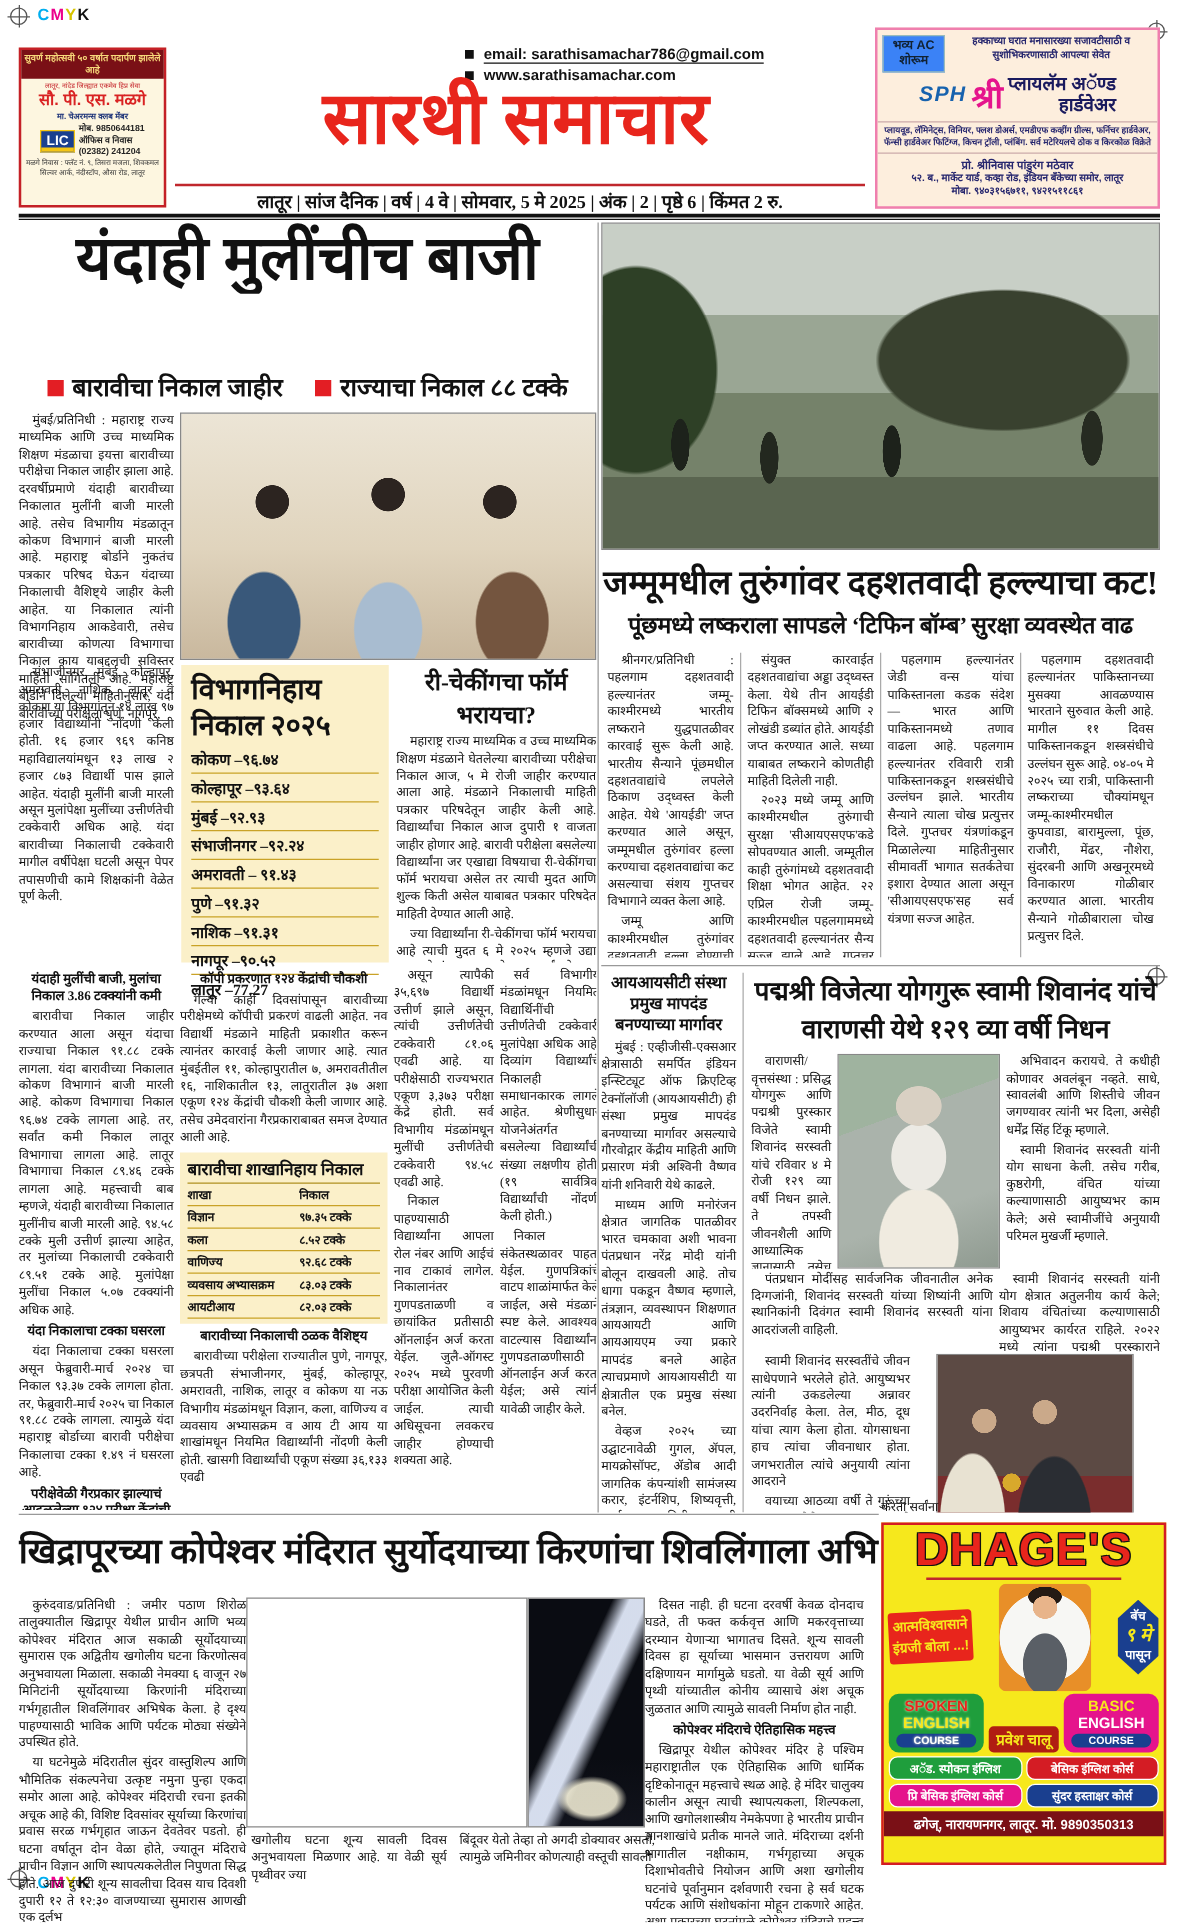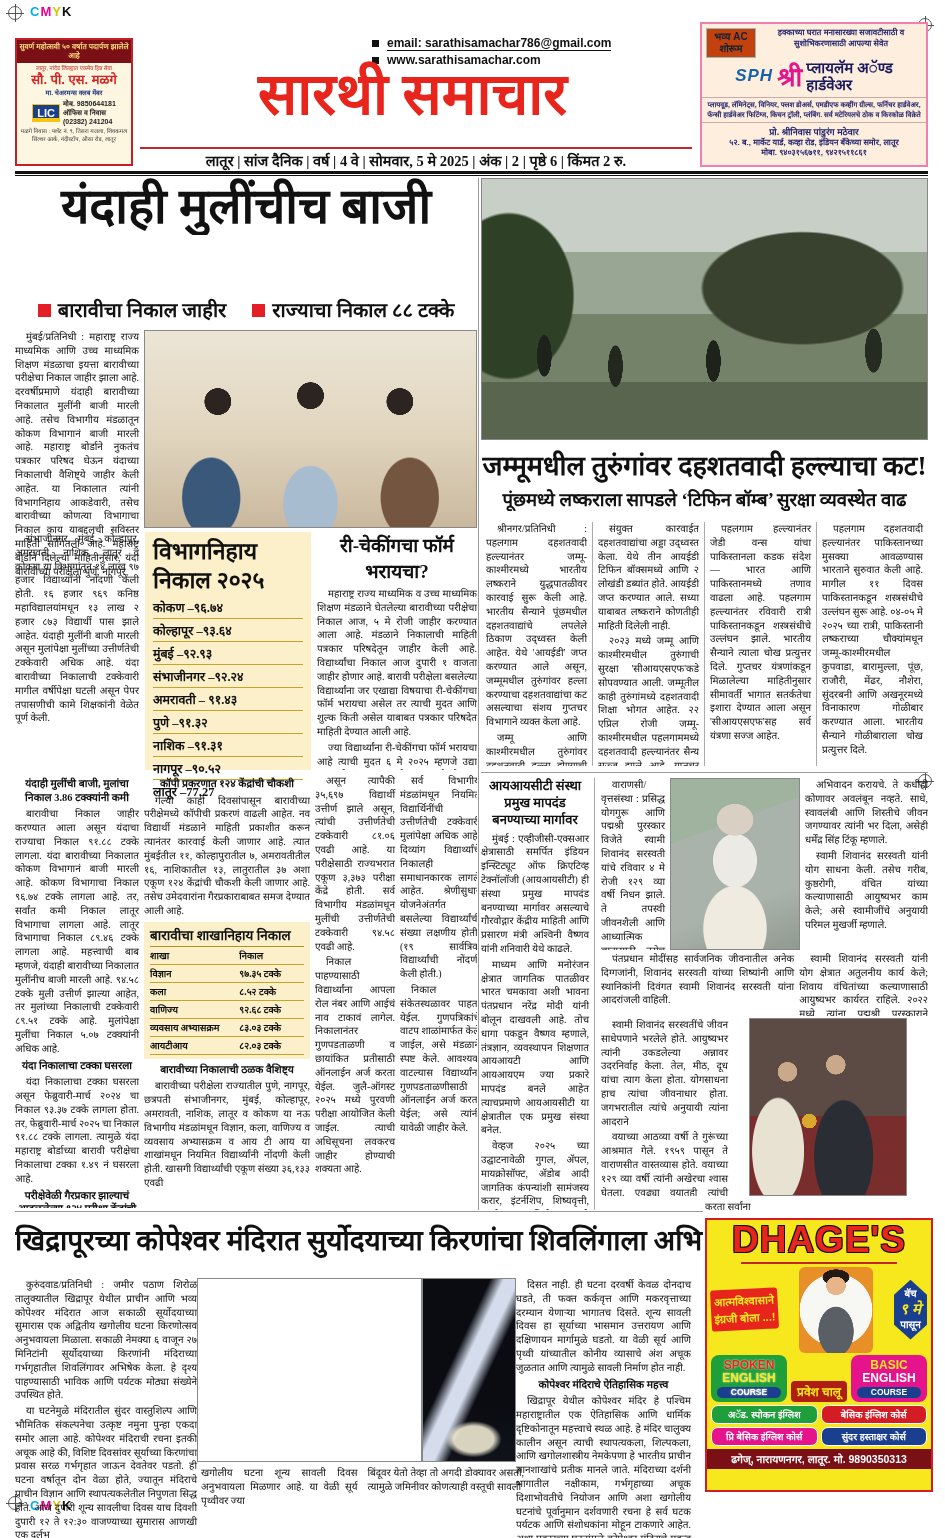--- a/index.html
+++ b/index.html
@@ -29,27 +29,27 @@
   .mast-line{display:flex;align-items:center;gap:8px;margin-bottom:2px;}
   .sq{width:7px;height:7px;background:#111;display:inline-block;}
   .u{border-bottom:1px solid #111;}
   .mast-title{left:130px;top:50px;width:565px;text-align:center;color:#e8251c;
               font-size:58px;font-weight:900;line-height:1.55;white-space:nowrap;overflow:hidden;}
   .mast-rule{left:140px;top:147px;width:552px;height:2px;background:#c0272d;}
   .dateline{left:140px;top:150px;width:552px;text-align:center;font-weight:bold;font-size:14.5px;}
   .ad-sph{left:700px;top:22px;width:228px;height:145px;background:#fdeedd;border:2px solid #ef7fae;
           box-sizing:border-box;font-family:"Liberation Sans",sans-serif;color:#26266e;overflow:hidden;}
   .sph-top{display:flex;align-items:flex-start;}
-  .sph-corner{background:#c2410c;border:1px solid #9bb;color:#123;font-weight:bold;font-size:10px;
+  .sph-corner{background:#3b82f6;border:1px solid #9bb;color:#123;font-weight:bold;font-size:10px;
               padding:2px 4px;margin:4px 0 0 4px;line-height:1.2;width:40px;text-align:center;}
   .sph-tag{font-size:8px;font-weight:bold;text-align:center;flex:1;padding:4px 4px 0 4px;line-height:1.35;}
   .sph-mid{display:flex;align-items:center;justify-content:center;gap:4px;margin-top:0;}
   .sph-logo{color:#1762ae;font-style:italic;font-weight:900;font-size:17px;letter-spacing:1px;}
   .sph-shree{color:#e5148c;font-size:26px;font-weight:900;}
-  .sph-name{font-size:15px;font-weight:bold;color:#1a1a5e;line-height:1.15;text-align:left;}
+  .sph-name{font-size:15px;font-weight:bold;color:#1a1a5e;line-height:1.15;text-align:right;}
   .sph-products{font-size:7px;font-weight:bold;text-align:center;line-height:1.4;margin-top:3px;
                 border-top:1px solid #caa;padding:2px 3px 0 3px;}
   .sph-prop{font-size:9px;font-weight:bold;text-align:center;margin-top:2px;border-top:1px solid #caa;padding-top:2px;}
   .sph-addr{font-size:8px;font-weight:bold;text-align:center;line-height:1.35;}
   
   .double-rule{left:15px;top:171px;width:913px;height:5px;border-top:3px solid #111;border-bottom:1px solid #111;box-sizing:border-box;}
   .vline{background:#999;width:1px;}
   .hline{background:#999;height:1px;}
   
   .body p{margin:0 0 2px 0;font-size:10px;line-height:1.38;text-align:justify;text-indent:11px;}
@@ -357,20 +357,21 @@
     </div>
     <div class="right-hr hline"></div>
     <div class="lower-row">
       <div class="iict body">
         <div class="iict-title">आयआयसीटी संस्था प्रमुख मापदंड बनण्याच्या मार्गावर</div>
         <p>मुंबई : एव्हीजीसी-एक्सआर क्षेत्रासाठी समर्पित इंडियन इन्स्टिट्यूट ऑफ क्रिएटिव्ह टेक्नॉलॉजी (आयआयसीटी) ही संस्था प्रमुख मापदंड बनण्याच्या मार्गावर असल्याचे गौरवोद्गार केंद्रीय माहिती आणि प्रसारण मंत्री अश्विनी वैष्णव यांनी शनिवारी येथे काढले.</p>
         <p>माध्यम आणि मनोरंजन क्षेत्रात जागतिक पातळीवर भारत चमकावा अशी भावना पंतप्रधान नरेंद्र मोदी यांनी बोलून दाखवली आहे. तोच धागा पकडून वैष्णव म्हणाले, तंत्रज्ञान, व्यवस्थापन शिक्षणात आयआयटी आणि आयआयएम ज्या प्रकारे मापदंड बनले आहेत त्याचप्रमाणे आयआयसीटी या क्षेत्रातील एक प्रमुख संस्था बनेल.</p>
         <p>वेव्हज २०२५ च्या उद्घाटनावेळी गुगल, ॲपल, मायक्रोसॉफ्ट, ॲडोब आदी जागतिक कंपन्यांशी सामंजस्य करार, इंटर्नशिप, शिष्यवृत्ती, स्टार्टअपच्या निधीपुरवठ्याची घोषणा करण्यात आली. आयआयसीटीला जागतिक दर्जाची संस्था बनविण्यासाठी केंद्र सरकार कटिबद्ध असल्याचे त्यांनी स्पष्ट केले.</p>
       </div>
       <div class="swami">
+        <div class="swami-headline">पद्मश्री विजेत्या योगगुरू स्वामी शिवानंद यांचे वाराणसी येथे १२९ व्या वर्षी निधन</div>
         <div class="swami-grid1">
           <div class="swami-colA body">
             <p>वाराणसी/वृत्तसंस्था : प्रसिद्ध योगगुरू आणि पद्मश्री पुरस्कार विजेते स्वामी शिवानंद सरस्वती यांचे रविवार ४ मे रोजी १२९ व्या वर्षी निधन झाले. ते तपस्वी जीवनशैली आणि आध्यात्मिक ज्ञानासाठी तसेच योग क्षेत्रातील त्यांच्या योगदानासाठी प्रसिद्ध होते.</p>
           </div>
           <div class="swami-portrait photo"></div>
           <div class="swami-colC body">
             <p>अभिवादन करायचे. ते कधीही कोणावर अवलंबून नव्हते. साधे, स्वावलंबी आणि शिस्तीचे जीवन जगण्यावर त्यांनी भर दिला, असेही धर्मेंद्र सिंह टिंकू म्हणाले.</p>
             <p>स्वामी शिवानंद सरस्वती यांनी योग साधना केली. तसेच गरीब, कुष्ठरोगी, वंचित यांच्या कल्याणासाठी आयुष्यभर काम केले; असे स्वामीजींचे अनुयायी परिमल मुखर्जी म्हणाले.</p>
           </div>
         </div>

